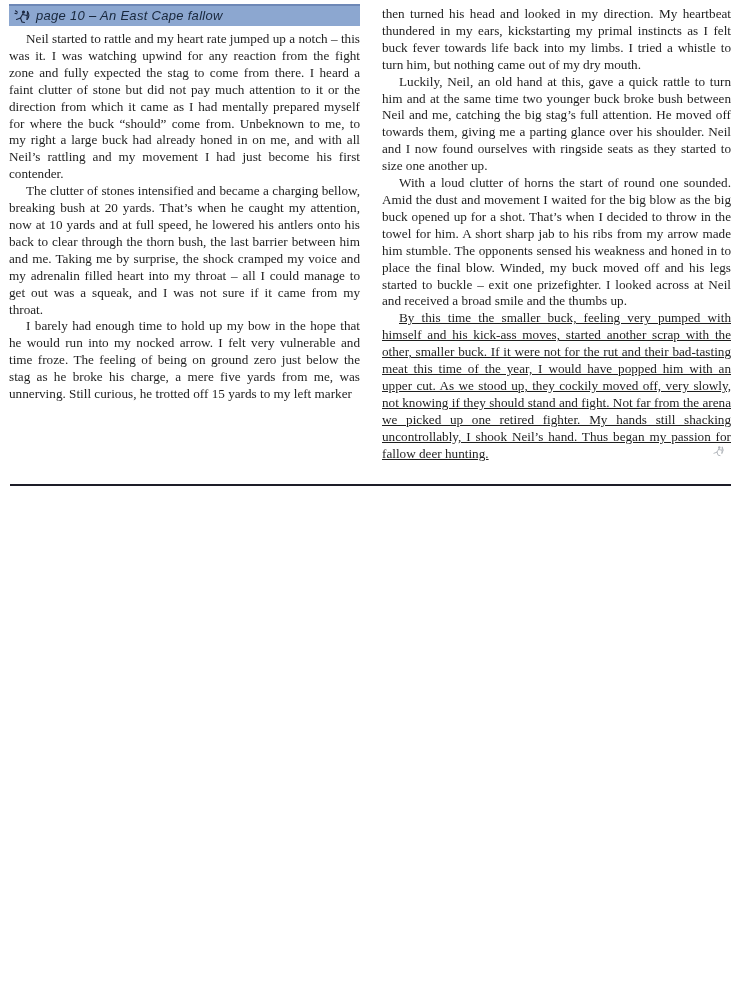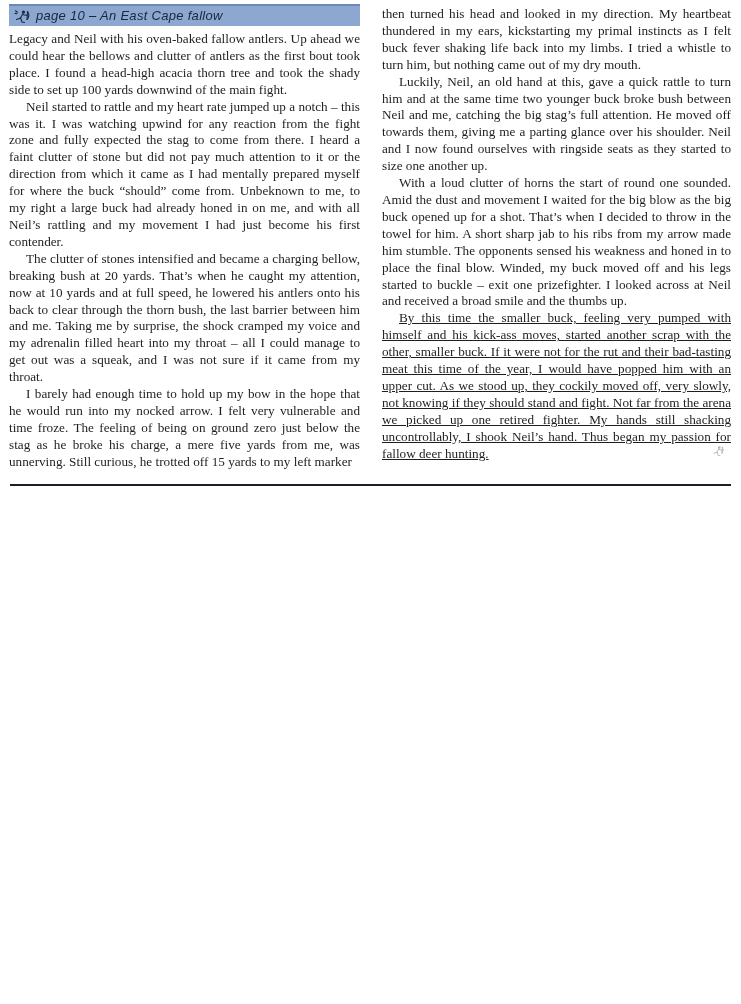--- a/index.html
+++ b/index.html
@@ -121,28 +121,27 @@
             <path d="M6.5 9 L2.5 10.5"></path>
             <path d="M6.5 9 L8 13 L10.5 13.5"></path>
             <path d="M1.5 1.8 L3.4 3.2"></path>
             <path d="M1 4.4 L3 4.7"></path>
           </g>
         </svg>
       </span>
       <span class="label">page 10 – An East Cape fallow</span>
     </div>
 
-    <p class="para">Legacy and Neil with his oven-baked fallow antlers. Up ahead we could hear the bellows and clutter of antlers as the first bout took place. I found a head-high acacia thorn tree and took the shady side to set up 100 yards downwind of the main fight.</p>
     <p class="para indent">Neil started to rattle and my heart rate jumped up a notch – this was it. I was watching upwind for any reaction from the fight zone and fully expected the stag to come from there. I heard a faint clutter of stone but did not pay much attention to it or the direction from which it came as I had mentally prepared myself for where the buck “should” come from. Unbeknown to me, to my right a large buck had already honed in on me, and with all Neil’s rattling and my movement I had just become his first contender.</p>
     <p class="para indent">The clutter of stones intensified and became a charging bellow, breaking bush at 20 yards. That’s when he caught my attention, now at 10 yards and at full speed, he lowered his antlers onto his back to clear through the thorn bush, the last barrier between him and me. Taking me by surprise, the shock cramped my voice and my adrenalin filled heart into my throat – all I could manage to get out was a squeak, and I was not sure if it came from my throat.</p>
     <p class="para indent">I barely had enough time to hold up my bow in the hope that he would run into my nocked arrow. I felt very vulnerable and time froze. The feeling of being on ground zero just below the stag as he broke his charge, a mere five yards from me, was unnerving. Still curious, he trotted off 15 yards to my left marker</p>
   </div>
 
   <div class="col col-right">
-    <p class="para">then turned his head and looked in my direction. My heartbeat thundered in my ears, kickstarting my primal instincts as I felt buck fever shaking life back into my limbs. I tried a whistle to turn him, but nothing came out of my dry mouth.</p>
+    <p class="para">then turned his head and looked in my direction. My heartbeat thundered in my ears, kickstarting my primal instincts as I felt buck fever towards life back into my limbs. I tried a whistle to turn him, but nothing came out of my dry mouth.</p>
     <p class="para indent">Luckily, Neil, an old hand at this, gave a quick rattle to turn him and at the same time two younger buck broke bush between Neil and me, catching the big stag’s full attention. He moved off towards them, giving me a parting glance over his shoulder. Neil and I now found ourselves with ringside seats as they started to size one another up.</p>
     <p class="para indent">With a loud clutter of horns the start of round one sounded. Amid the dust and movement I waited for the big blow as the big buck opened up for a shot. That’s when I decided to throw in the towel for him. A short sharp jab to his ribs from my arrow made him stumble. The opponents sensed his weakness and honed in to place the final blow. Winded, my buck moved off and his legs started to buckle – exit one prizefighter. I looked across at Neil and received a broad smile and the thumbs up.</p>
     <p class="para indent last-para">
       <span>By this time the smaller buck, feeling very pumped with himself and his kick-ass moves, started another scrap with the other, smaller buck. If it were not for the rut and their bad-tasting meat this time of the year, I would have popped him with an upper cut. As we stood up, they cockily moved off, very slowly, not knowing if they should stand and fight. Not far from the arena we picked up one retired fighter. My hands still shacking uncontrollably, I shook Neil’s hand. Thus began my passion for fallow deer hunting.</span>
       <span class="end-mark">
         <svg width="13" height="12" viewBox="0 0 17 15" aria-hidden="true">
           <g stroke="#6f7680" stroke-width="1.2" fill="none" stroke-linecap="round">
             <circle cx="9.5" cy="3" r="1.6" fill="#6f7680" stroke="none"></circle>
             <path d="M9 4.5 L6.5 9"></path>
             <path d="M8.5 5.5 L13 6.5"></path>

